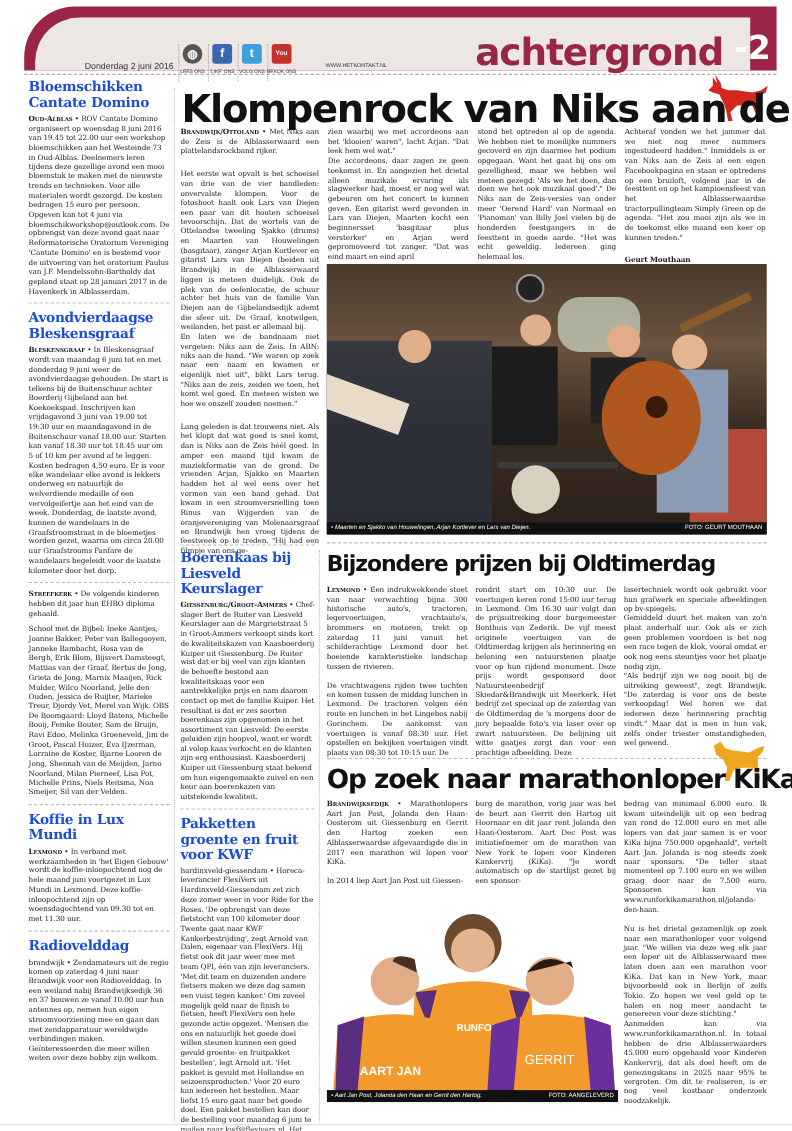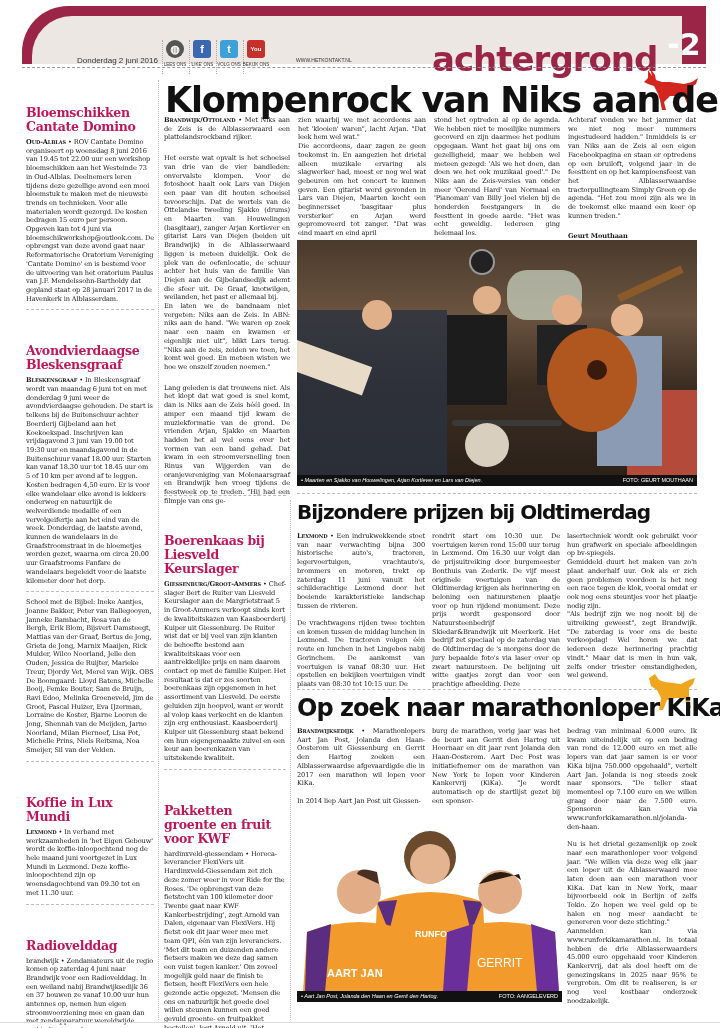--- a/index.html
+++ b/index.html
@@ -13,32 +13,32 @@
   .mh-date { position: absolute; left: 55px; top: 50px; font-family: "Liberation Sans", sans-serif; font-size: 8px; color: #333; }
   .mh-icons { position: absolute; left: 140px; top: 34px; display: flex; gap: 5px; }
   .mh-icon { width: 22px; height: 34px; display: flex; flex-direction: column; align-items: center; border-left: 1px dotted #aaa; padding-left: 3px; }
   .mh-icon .ico { width: 18px; height: 18px; border-radius: 3px; display: flex; align-items: center; justify-content: center; font-family: "Liberation Sans", sans-serif; font-weight: bold; font-size: 11px; color: #fff; }
   .mh-icon .lbl { font-family: "Liberation Sans", sans-serif; font-size: 4.5px; color: #333; margin-top: 4px; white-space: nowrap; }
   .ico-globe { background: #555; border-radius: 50% !important; }
   .ico-fb { background: #3b67b0; }
   .ico-tw { background: #3da0d8; }
   .ico-yt { background: #c4302b; font-size: 6px !important; }
   .mh-url { position: absolute; left: 274px; top: 51px; font-family: "Liberation Sans", sans-serif; font-size: 5px; color: #333; }
-  .mh-section { position: absolute; left: 410px; top: 22px; font-family: "DejaVu Sans", sans-serif; font-weight: bold; font-size: 34px; color: #9b2547; letter-spacing: -1px; margin-top: 11px; }
+  .mh-section { position: absolute; left: 410px; top: 22px; font-family: "DejaVu Sans", sans-serif; font-weight: bold; font-size: 34px; color: #9b2547; letter-spacing: -1px; }
   .mh-page { position: absolute; left: 640px; top: 20px; width: 44px; height: 38px; color: #fff; font-family: "DejaVu Sans", sans-serif; font-weight: bold; font-size: 30px; text-align: center; line-height: 38px; }
   .top-rule { position: absolute; left: 22px; top: 67px; width: 684px; border-top: 1px dashed #999; }
 
   
   .left-col { position: absolute; left: 26px; top: 72px; width: 128px; }
   .col-divider { position: absolute; left: 158px; top: 80px; height: 940px; border-left: 1px dotted #bbb; }
   .col-divider2 { position: absolute; left: 290px; top: 500px; height: 520px; border-left: 1px dotted #bbb; }
 
   .brief { padding-bottom: 6px; border-bottom: 1px dashed #bbb; margin-bottom: 6px; }
   .brief:last-child { border-bottom: none; }
-  .brief h3 { font-family: "DejaVu Serif", serif; font-weight: bold; font-size: 12.5px; line-height: 14px; color: #be185d; margin-bottom: 4px; letter-spacing: -0.3px; margin-top: 34px; }
+  .brief h3 { font-family: "DejaVu Serif", serif; font-weight: bold; font-size: 12.5px; line-height: 14px; color: #1d4ed8; margin-bottom: 4px; letter-spacing: -0.3px; }
   .brief p { font-size: 6.6px; line-height: 8.7px; text-align: left; letter-spacing: -0.1px; }
   .brief p + p { margin-top: 6px; }
   .dateline { font-variant: small-caps; font-weight: bold; }
 
   .main-title { position: absolute; left: 165px; top: 80px; font-family: "DejaVu Sans", sans-serif; font-weight: bold; font-size: 35px; letter-spacing: -1.2px; color: #111; white-space: nowrap; }
   .body-text { font-size: 6.6px; line-height: 8.7px; text-align: justify; letter-spacing: -0.1px; }
   .body-text p + p { margin-top: 12px; }
   .txtcol { position: absolute; }
 
   .photo { position: absolute; overflow: hidden; }
@@ -92,20 +92,21 @@
 <div class="left-col">
   <div class="brief">
     <h3>Bloemschikken Cantate Domino</h3>
     <p><span class="dateline">Oud-Alblas</span> • <span>ROV Cantate Domino organiseert op woensdag 8 juni 2016 van 19.45 tot 22.00 uur een workshop bloemschikken aan het Westeinde 73 in Oud-Alblas. Deelnemers leren tijdens deze gezellige avond een mooi bloemstuk te maken met de nieuwste trends en technieken. Voor alle materialen wordt gezorgd. De kosten bedragen 15 euro per persoon. Opgeven kan tot 4 juni via bloemschikworkshop@outlook.com. De opbrengst van deze avond gaat naar Reformatorische Oratorium Vereniging 'Cantate Domino' en is bestemd voor de uitvoering van het oratorium Paulus van J.F. Mendelssohn-Bartholdy dat gepland staat op 28 januari 2017 in de Havenkerk in Alblasserdam.</span></p>
   </div>
   <div class="brief">
     <h3>Avondvierdaagse Bleskensgraaf</h3>
     <p><span class="dateline">Bleskensgraaf</span> • <span>In Bleskensgraaf wordt van maandag 6 juni tot en met donderdag 9 juni weer de avondvierdaagse gehouden. De start is telkens bij de Buitenschuur achter Boerderij Gijbeland aan het Koekoekspad. Inschrijven kan vrijdagavond 3 juni van 19.00 tot 19:30 uur en maandagavond in de Buitenschuur vanaf 18.00 uur. Starten kan vanaf 18.30 uur tot 18.45 uur om 5 of 10 km per avond af te leggen. Kosten bedragen 4,50 euro. Er is voor elke wandelaar elke avond is lekkers onderweg en natuurlijk de welverdiende medaille of een vervolgeifertje aan het eind van de week. Donderdag, de laatste avond, kunnen de wandelaars in de Graafstroomstraat in de bloemetjes worden gezet, waarna om circa 20.00 uur Graafstrooms Fanfare de wandelaars begeleidt voor de laatste kilometer door het dorp.</span></p>
   </div>
   <div class="brief">
+    <p><span class="dateline">Streefkerk</span> • <span>De volgende kinderen hebben dit jaar hun EHBO diploma gehaald.</span></p>
     <p>School met de Bijbel: Ineke Aantjes, Joanne Bakker, Peter van Ballegooyen, Janneke Bambacht, Rosa van de Bergh, Erik Blom, Bijsvert Damsteegt, Mattias van der Graaf, Bertus de Jong, Grieta de Jong, Marnix Maaijen, Rick Mulder, Wilco Noorland, Jelle den Ouden, Jessica de Ruijter, Marieke Treur, Djordy Vet, Merel van Wijk. OBS De Boomgaard: Lloyd Batens, Michelle Booij, Femke Bouter, Sam de Bruijn, Ravi Edoo, Melinka Groeneveld, Jim de Groot, Pascal Huizer, Eva IJzerman, Lorraine de Koster, Bjarne Looren de Jong, Shennah van de Meijden, Jarno Noorland, Milan Pierneef, Lisa Pot, Michelle Prins, Niels Reitsma, Noa Smeijer, Sil van der Velden.</p>
   </div>
   <div class="brief">
     <h3>Koffie in Lux Mundi</h3>
     <p><span class="dateline">Lexmond</span> • <span>In verband met werkzaamheden in 'het Eigen Gebouw' wordt de koffie-inloopochtend nog de hele maand juni voortgezet in Lux Mundi in Lexmond. Deze koffie-inloopochtend zijn op woensdagochtend van 09.30 tot en met 11.30 uur.</span></p>
   </div>
   <div class="brief">
     <h3>Radiovelddag</h3>
     <p><span>brandwijk</span> • <span>Zendamateurs uit de regio komen op zaterdag 4 juni naar Brandwijk voor een Radiovelddag. In een weiland nabij Brandwijksedijk 36 en 37 bouwen ze vanaf 10.00 uur hun antennes op, nemen hun eigen stroomvoorziening mee en gaan dan met zendapparatuur wereldwijde verbindingen maken. Geïnteresseerden die meer willen weten over deze hobby zijn welkom.</span></p>
   </div>

